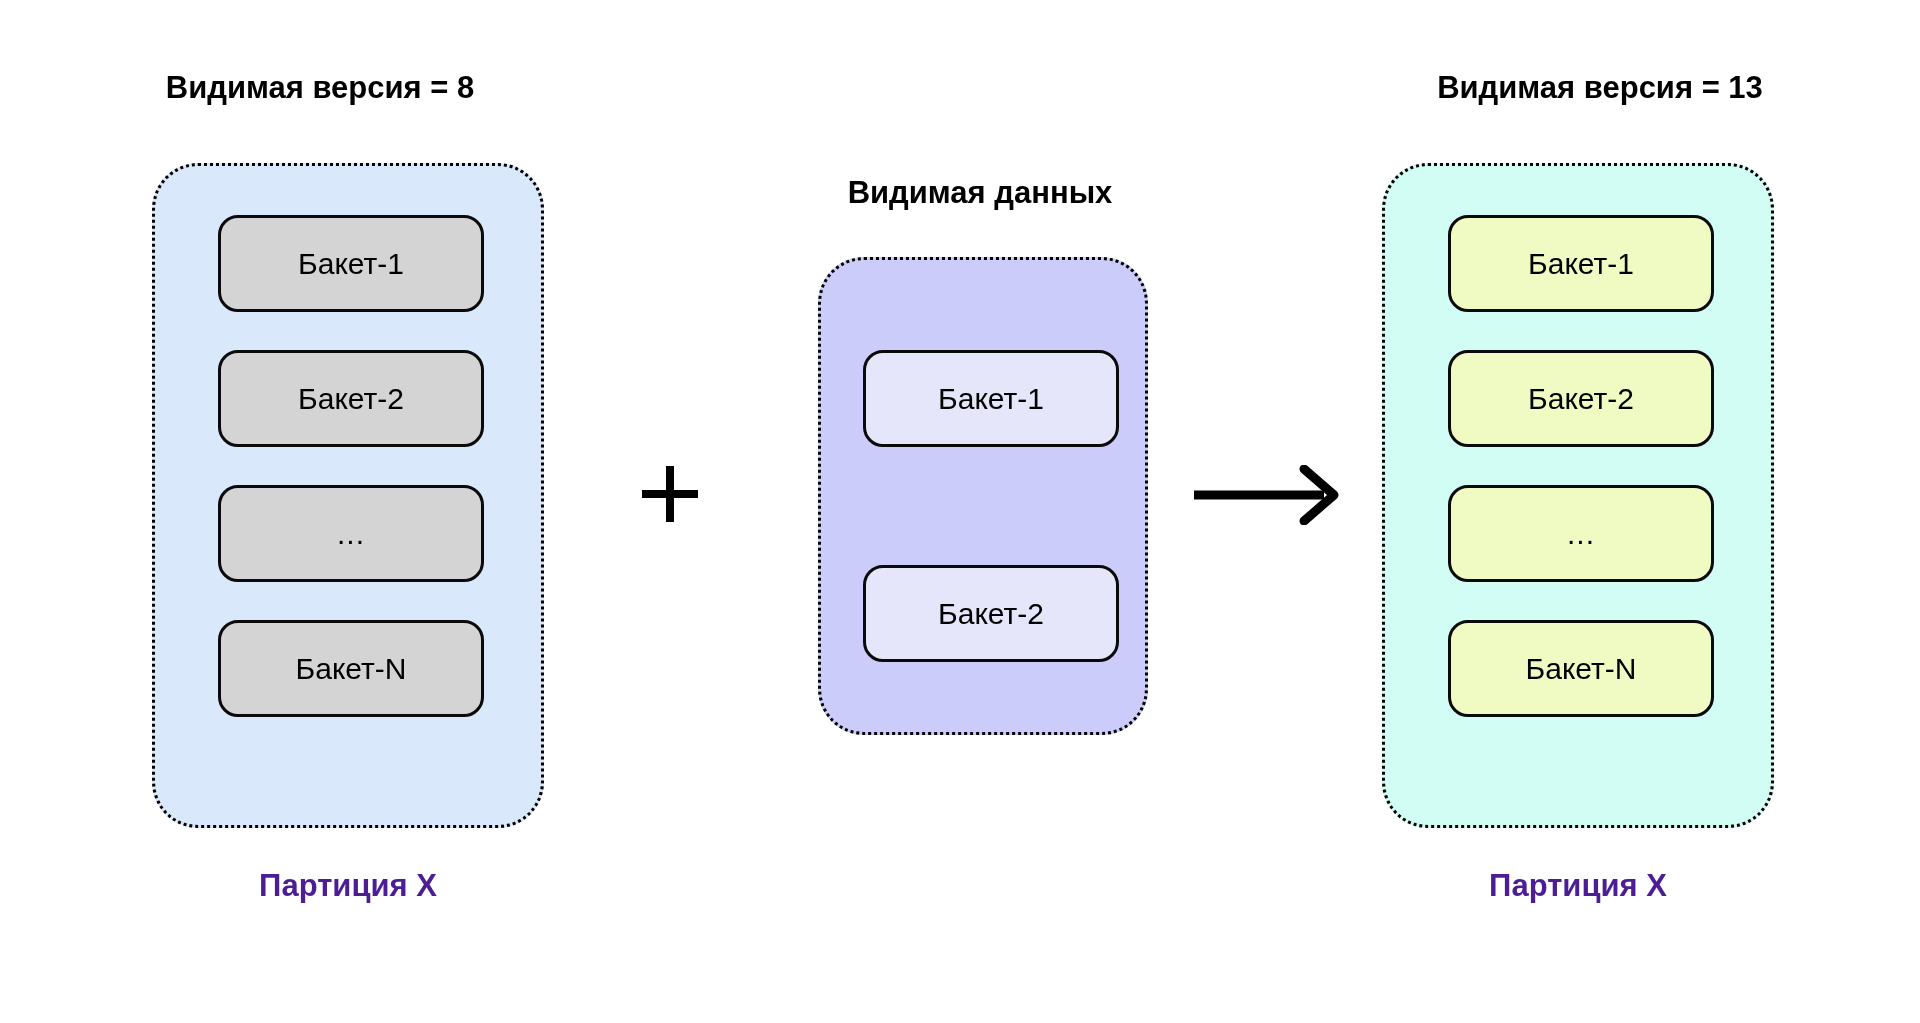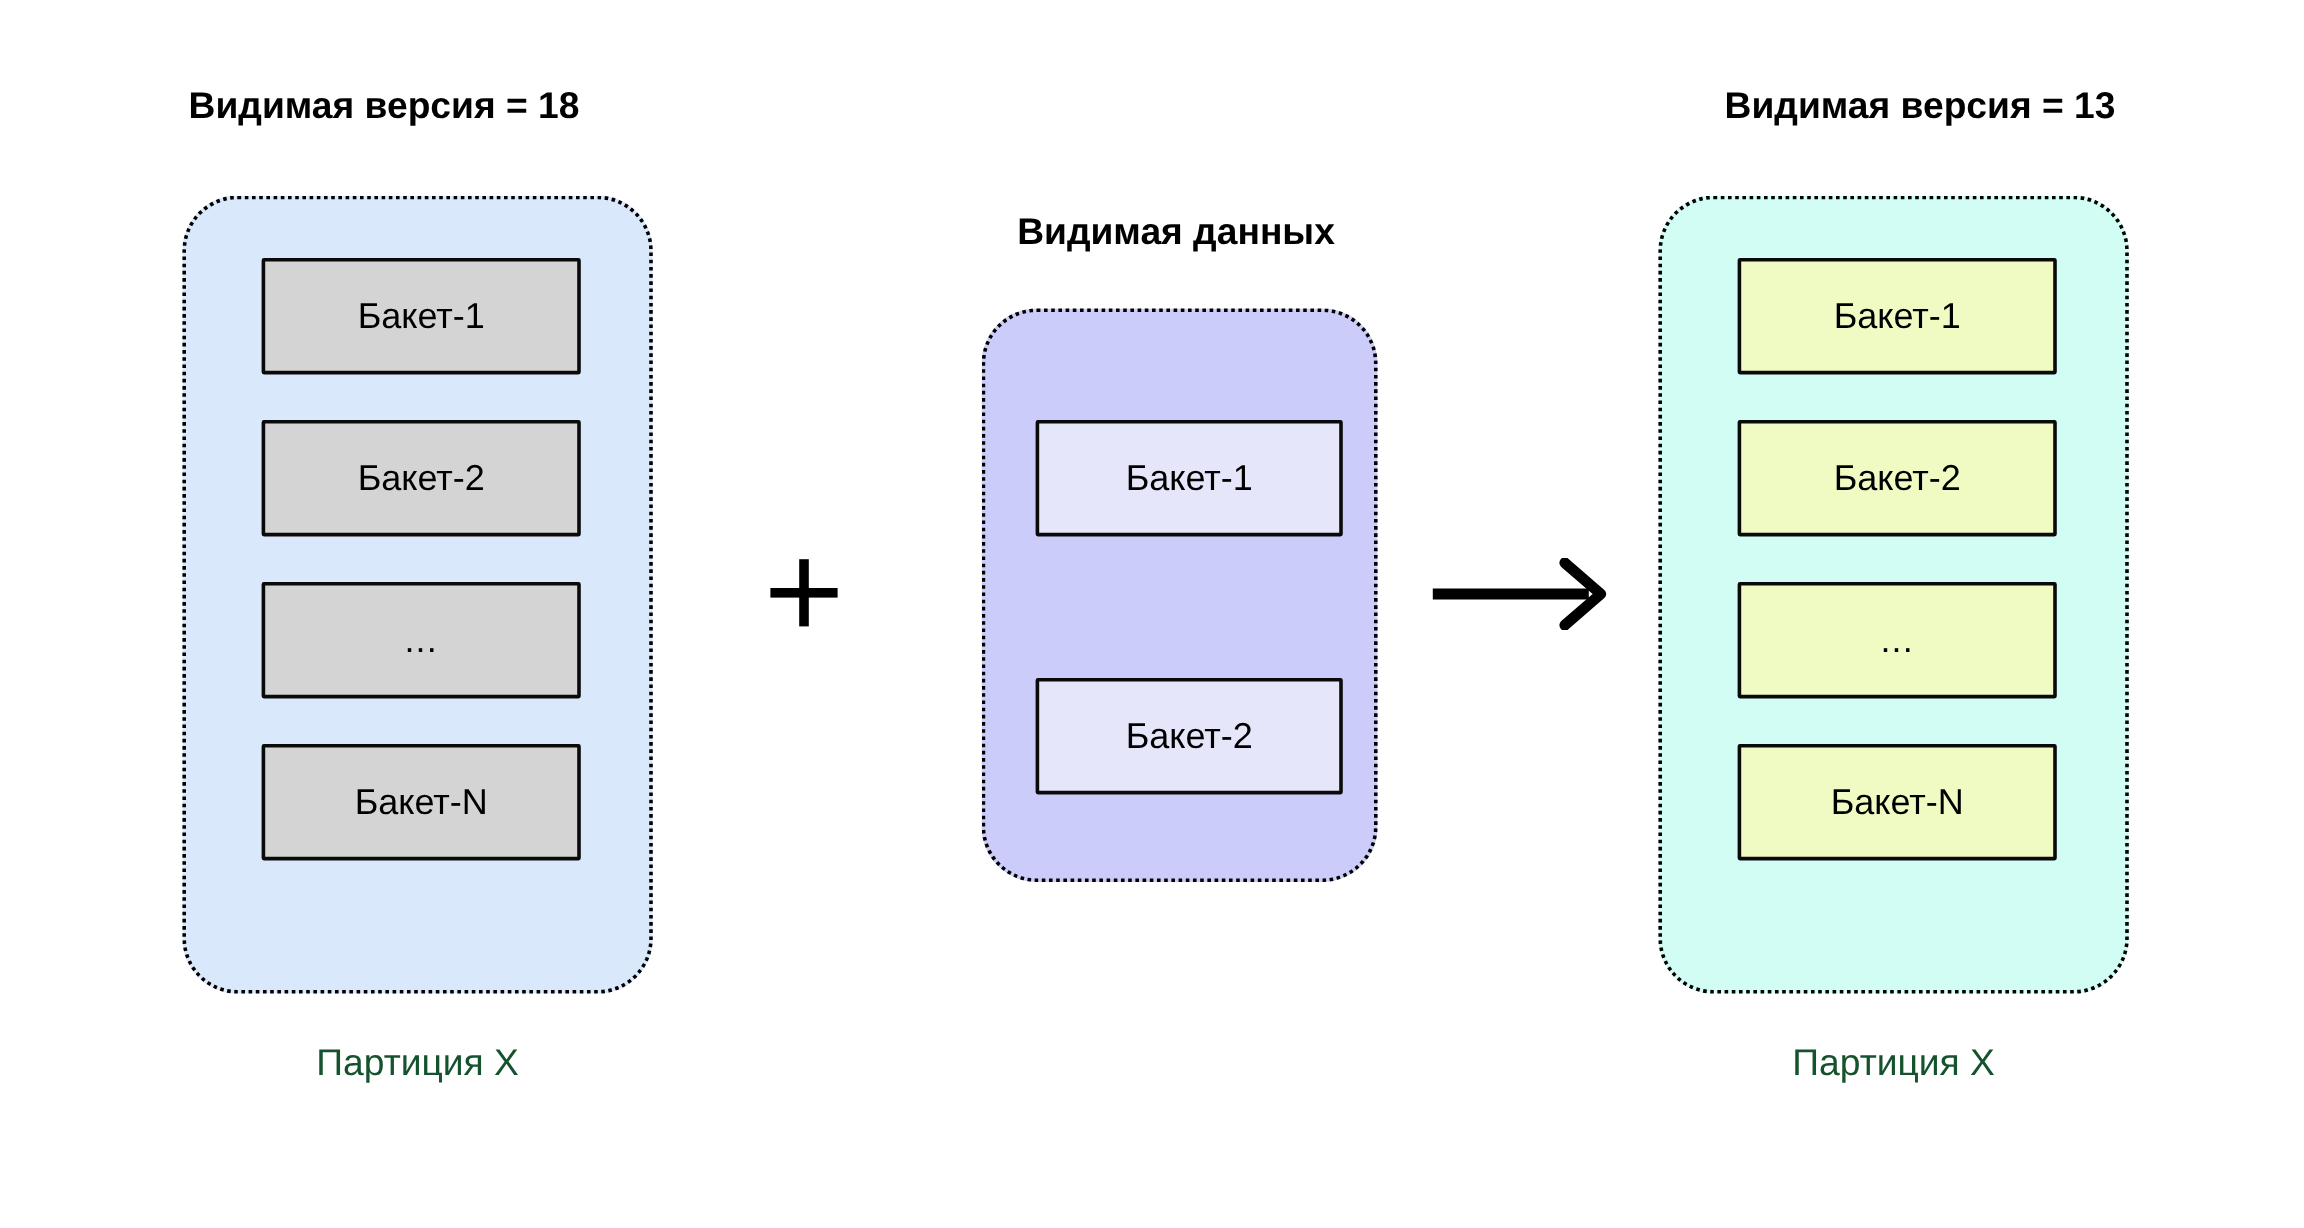--- a/index.html
+++ b/index.html
@@ -30,47 +30,47 @@
   .col-title {
     font-weight: bold;
     font-size: 31px;
     line-height: 36px;
     text-align: center;
     white-space: nowrap;
     color: #000;
   }
 
   .col-caption {
-    font-weight: normal;
+    font-weight: bold;
     font-size: 31px;
     line-height: 36px;
     text-align: center;
     white-space: nowrap;
-    color: #14532d;
+    color: #4c1d95;
   }
 
   
   .partition {
     box-sizing: border-box;
     border: 3px dotted #000000;
     border-radius: 46px;
     display: flex;
     flex-direction: column;
     align-items: center;
     justify-content: center;
   }
   .partition.left  { background: #dae8fc; }
   .partition.right { background: #d2fdf4; }
   .partition.mid   { background: #ccccfa; }
 
   
   .bucket {
     box-sizing: border-box;
     border: 3px solid #0a0a0a;
-    border-radius: 2px;
+    border-radius: 20px;
     display: flex;
     align-items: center;
     justify-content: center;
     font-size: 30px;
     line-height: 34px;
     color: #000000;
     text-align: left;
     white-space: nowrap;
   }
   .bucket.grey   { background: #d4d4d4; }
@@ -90,21 +90,21 @@
   .arrow-op {
     width: 160px;
     height: 60px;
   }
 </style>
 </head>
 <body>
 
 <div id="stage">
 
-  <div class="abs col-title" style="left:60px; top:70px; width:520px;">Видимая версия = 18</div>
+  <div class="abs col-title" style="left:60px; top:70px; width:520px;">Видимая версия = 8</div>
 
   <div class="abs partition left" style="left:152px; top:163px; width:392px; height:665px;">
 
     <div class="bucket grey abs" style="left:63px; top:49px; width:266px; height:97px;">
       <span>Бакет-1</span>
     </div>
 
     <div class="bucket grey abs" style="left:63px; top:184px; width:266px; height:97px;">
       <span>Бакет-2</span>
     </div>

